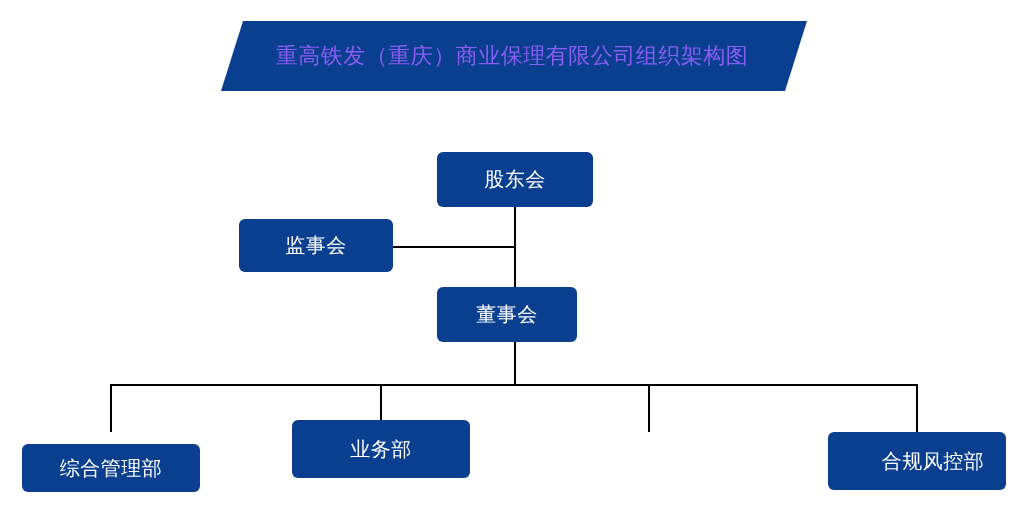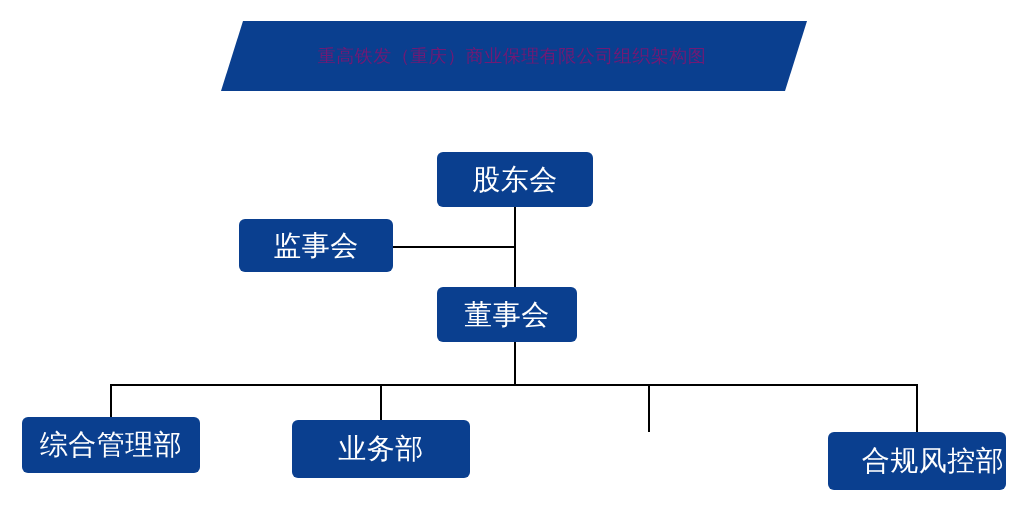--- a/index.html
+++ b/index.html
@@ -32,22 +32,22 @@
     inset: 0;
     background: var(--brand, #0a3f8f);
     clip-path: polygon(22px 0, 586px 0, 564px 70px, 0 70px);
   }
   .banner-text {
     position: absolute;
     inset: 0;
     display: flex;
     align-items: center;
     justify-content: center;
-    color: #701a75;
-    font-size: 18px;
+    color: #8b5cf6;
+    font-size: 22px;
     letter-spacing: 0.5px;
     white-space: nowrap;
     padding-right: 4px;
     box-sizing: border-box;
   }
 
   
   .line {
     position: absolute;
     background: #000000;
@@ -57,21 +57,21 @@
 
   
   .node {
     position: absolute;
     background: var(--brand, #0a3f8f);
     border-radius: 6px;
     display: flex;
     align-items: center;
     justify-content: center;
     color: #ffffff;
-    font-size: 28px;
+    font-size: 20px;
     letter-spacing: 0.5px;
     white-space: nowrap;
     box-sizing: border-box;
   }
   .node-label {
     pointer-events: none;
   }
 </style>
 </head>
 <body>
@@ -101,21 +101,21 @@
   </div>
 
   <div class="node" style="left:239px; top:219px; width:154px; height:53px;align-items:center;">
     <span class="node-label">监事会</span>
   </div>
 
   <div class="node" style="left:437px; top:287px; width:140px; height:55px;">
     <span class="node-label">董事会</span>
   </div>
 
-  <div class="node" style="left:22px; top:417px; width:178px; height:56px;">
+  <div class="node" style="left:22px; top:444px; width:178px; height:48px;">
     <span class="node-label">综合管理部</span>
   </div>
 
   <div class="node" style="left:292px; top:420px; width:178px; height:58px;">
     <span class="node-label">业务部</span>
   </div>
 
 
   <div class="node" style="left:828px; top:432px; width:178px; height:58px;padding-left:32px;">
     <span class="node-label">合规风控部</span>

